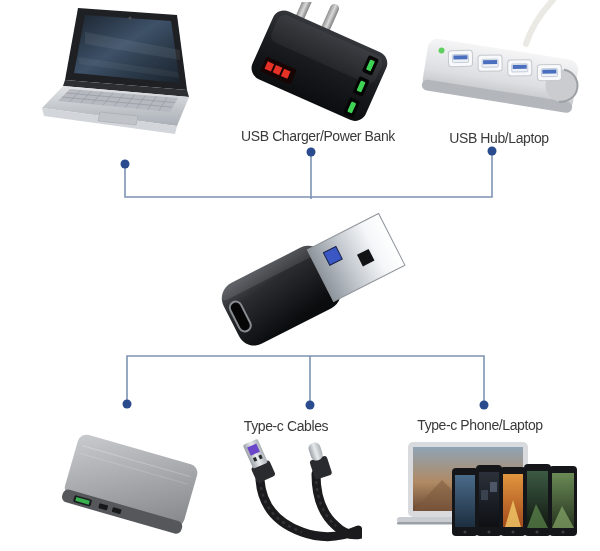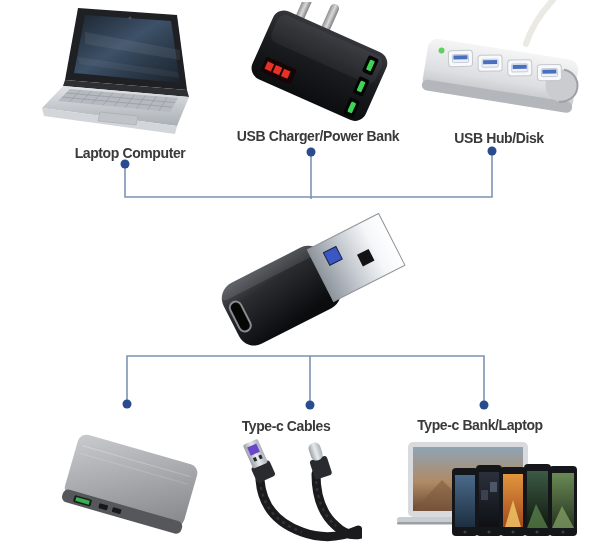--- a/index.html
+++ b/index.html
@@ -1,18 +1,18 @@
 <!DOCTYPE html>
 <html><head>
 <meta charset="utf-8">
 <style>
   html,body{margin:0;padding:0;background:#ffffff;}
   #canvas{position:relative;width:600px;height:551px;background:#ffffff;overflow:hidden;
           font-family:"Liberation Sans",sans-serif;}
-  .label{position:absolute;transform:translateX(-50%);font-weight:bold;font-size:14px;
+  .label{position:absolute;transform:translateX(-50%);font-weight:normal;font-size:14px;
          letter-spacing:-0.4px;color:#3a3a3a;white-space:nowrap;line-height:1;}
   .device{position:absolute;}
   .device svg{display:block;width:100%;height:100%;}
   #connector-overlay{position:absolute;left:0;top:0;width:600px;height:551px;pointer-events:none;}
   .conn-line{stroke:#7e93b4;stroke-width:1.6;fill:none;}
   .conn-dot{fill:#2a4c8f;}
 </style>
 </head>
 <body>
 
@@ -24,25 +24,24 @@
     <circle class="conn-dot" cx="125" cy="164" r="4.5"></circle>
     <circle class="conn-dot" cx="311" cy="152" r="4.5"></circle>
     <circle class="conn-dot" cx="492" cy="151" r="4.5"></circle>
     <path class="conn-line" d="M127,404 L127,356 L484,356 L484,405"></path>
     <path class="conn-line" d="M310,356 L310,404"></path>
     <circle class="conn-dot" cx="127" cy="404" r="4.5"></circle>
     <circle class="conn-dot" cx="310" cy="405" r="4.5"></circle>
     <circle class="conn-dot" cx="484" cy="405" r="4.5"></circle>
   </svg>
 
-  <div class="label" style="left:130px;top:146px">Laptop Computer</div>
   <div class="label" style="left:318px;top:129px">USB Charger/Power Bank</div>
-  <div class="label" style="left:499px;top:131px">USB Hub/Disk</div>
+  <div class="label" style="left:499px;top:131px">USB Hub/Laptop</div>
   <div class="label" style="left:286px;top:419px">Type-c Cables</div>
-  <div class="label" style="left:480px;top:418px">Type-c Bank/Laptop</div>
+  <div class="label" style="left:480px;top:418px">Type-c Phone/Laptop</div>
 
   <div class="device" style="left:28px;top:2px;width:172px;height:140px">
     <svg viewBox="0 0 172 140">
       <defs>
         <linearGradient id="lapscr" x1="0" y1="0" x2="1" y2="1">
           <stop offset="0" stop-color="#1c2530"></stop>
             <stop offset="0.45" stop-color="#3d5168"></stop>
           <stop offset="0.7" stop-color="#2b3a4a"></stop>
             <stop offset="1" stop-color="#1a232d"></stop>
         </linearGradient>

